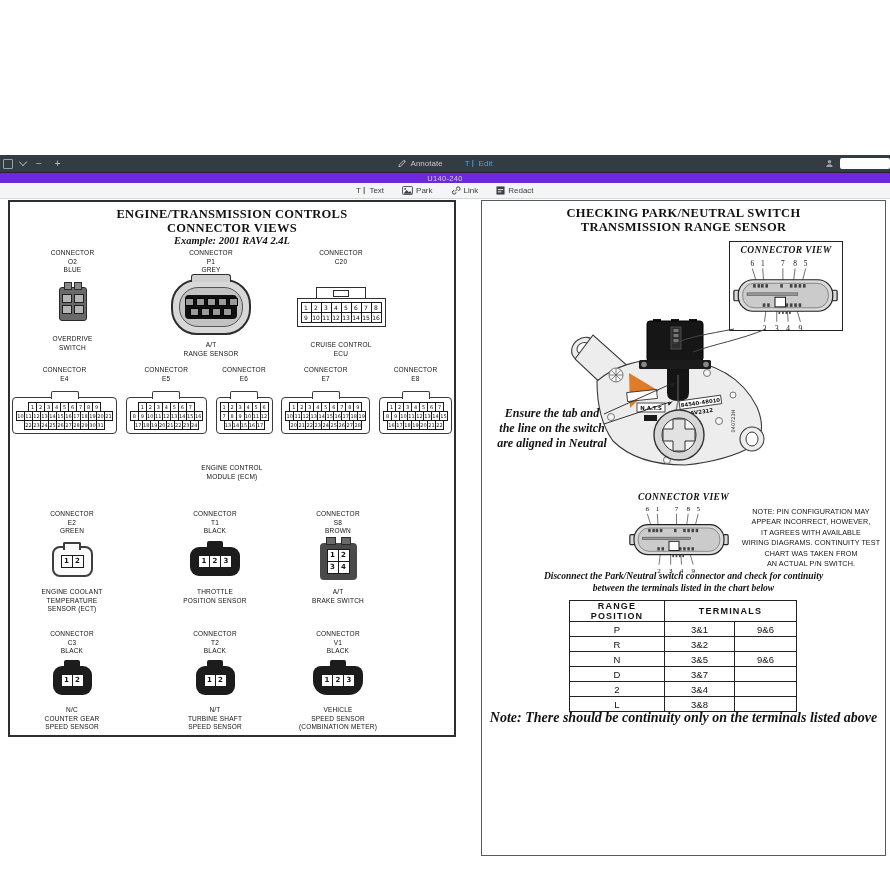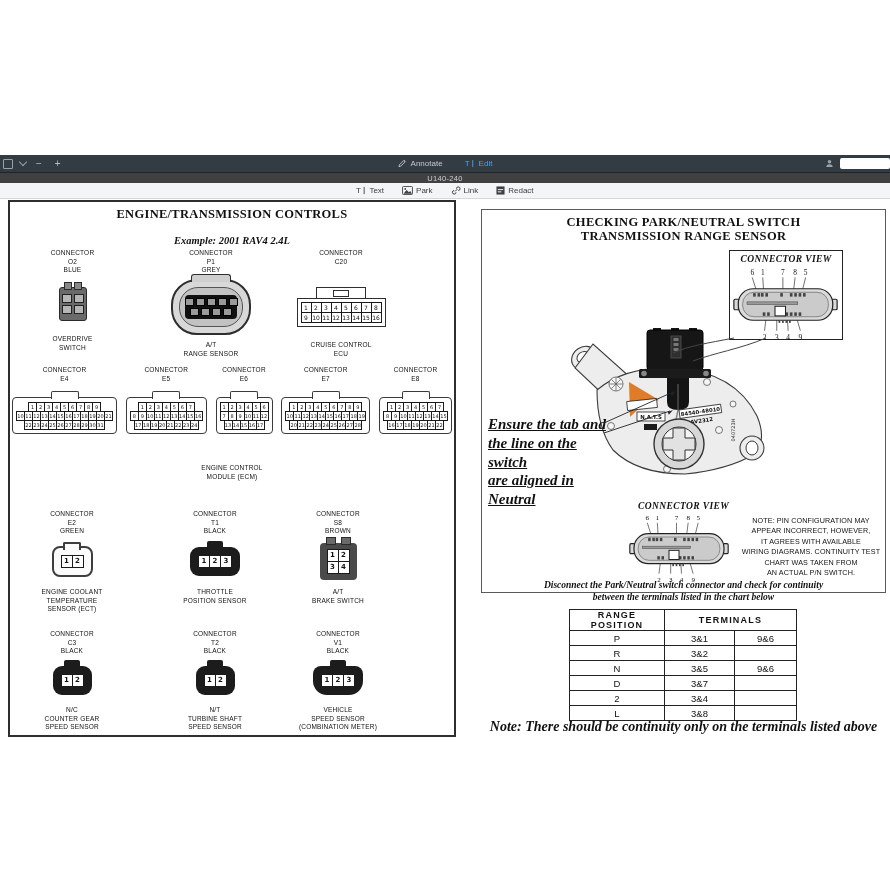--- a/index.html
+++ b/index.html
@@ -12,33 +12,33 @@
   .tb-left{display:flex;align-items:center;gap:7px;padding-left:3px;color:#b9bfc6;}
   .tb-sq{width:8px;height:8px;border:1px solid #9aa1a8;border-radius:1px;}
   .tb-chev{width:5px;height:5px;border-right:1.4px solid #9aa1a8;border-bottom:1.4px solid #9aa1a8;
     transform:rotate(45deg);margin-top:-3px;}
   .tb-btn{color:#b9bfc6;font-size:10px;line-height:10px;cursor:default;background:none;border:none;padding:0 3px;font-family:inherit;}
   .tb-center{display:flex;align-items:center;gap:22px;position:absolute;left:50%;transform:translateX(-50%);}
   .tb-mode{display:flex;align-items:center;gap:4px;font-size:8px;color:#c3c9ce;background:none;border:none;padding:0;font-family:inherit;}
   .tb-mode.active{color:#4da0e8;}
   .tb-right{display:flex;align-items:center;gap:6px;padding-right:0;}
   .search-input{width:44px;height:11px;border:none;border-radius:2px;background:#fff;font-size:8px;padding:0 3px;}
-  .doc-titlebar{position:absolute;left:0;top:172px;width:890px;height:11px;background:#404040;
+  .doc-titlebar{position:absolute;left:0;top:172px;width:890px;height:11px;background:#6d28d9;
     border-top:1px solid #1e242a;display:flex;align-items:center;justify-content:center;z-index:10;}
   .doc-title{font-size:7.5px;color:#ccd1d6;letter-spacing:.3px;}
   .sub-toolbar{position:absolute;left:0;top:183px;width:890px;height:15px;background:#f4f5f6;
     border-bottom:1px solid #d5d8da;display:flex;align-items:center;justify-content:center;gap:18px;z-index:10;}
   .st-btn{display:flex;align-items:center;gap:3px;font-size:8px;color:#3c4043;background:none;border:none;padding:0;font-family:inherit;}
   .icon-svg{display:block;}
 
   
   .canvas{position:absolute;left:0;top:198px;width:890px;height:692px;background:#fff;}
   .page{position:absolute;background:#fff;box-sizing:border-box;}
   .left-page{left:8px;top:2px;width:448px;height:537px;border:2px solid #2e2e2e;}
-  .right-page{left:481px;top:11px;width:405px;height:384px;border:1.5px solid #5a5a5a;}
+  .right-page{left:481px;top:2px;width:405px;height:656px;border:1.5px solid #5a5a5a;}
 
   .serif-title{position:absolute;width:100%;text-align:center;font-family:"Liberation Serif",serif;
     font-weight:700;font-size:12.5px;color:#111;letter-spacing:.3px;}
   .serif-sub{position:absolute;width:100%;text-align:center;font-family:"Liberation Serif",serif;
     font-weight:700;font-style:italic;font-size:10.5px;color:#111;}
 
   .conn-card{position:absolute;display:flex;flex-direction:column;align-items:center;}
   .conn-label{font-size:6.5px;line-height:1.32;text-align:center;color:#111;white-space:pre-line;
     letter-spacing:.2px;min-height:27px;}
   .conn-desc{font-size:6.5px;line-height:1.32;text-align:center;color:#111;white-space:pre-line;letter-spacing:.2px;margin-top:3px;}
@@ -106,23 +106,23 @@
     font-size:9.5px;color:#111;letter-spacing:.4px;}
   .cv-box .cv-label{margin-top:3px;}
   .cv2-label{position:absolute;top:291px;width:100%;}
   .oval-wrap1{position:absolute;left:3px;top:15px;width:105px;}
   .oval-wrap2{position:absolute;left:147px;top:302px;width:100px;}
   .ov-outer{fill:#dadada;stroke:#222;stroke-width:1.4;}
   .ov-inner{fill:#cbcbcb;stroke:#666;stroke-width:.8;}
   .slot{fill:#9a9a9a;stroke:#444;stroke-width:.6;}
   .pnum{font-family:"Liberation Serif",serif;font-size:8.5px;fill:#111;text-anchor:middle;}
   .leader line{stroke:#333;stroke-width:.8;}
-  .callout{position:absolute;left:6px;top:205px;width:128px;
-    font-family:"Liberation Serif",serif;font-style:italic;font-weight:600;font-size:15px;
-    line-height:1.25;color:#111;white-space:pre-line;text-decoration:underline;}
+  .callout{position:absolute;left:6px;top:205px;width:128px;text-align:center;
+    font-family:"Liberation Serif",serif;font-style:italic;font-weight:600;font-size:12px;
+    line-height:1.25;color:#111;white-space:pre-line;}
   .rp-note{position:absolute;left:256px;top:306px;width:146px;text-align:center;font-size:7.2px;
     line-height:1.45;color:#111;white-space:pre-line;letter-spacing:.1px;}
   .instruction{position:absolute;top:369px;width:100%;text-align:center;font-family:"Liberation Serif",serif;
     font-style:italic;font-weight:600;font-size:9.5px;line-height:1.3;color:#111;white-space:pre-line;}
   .bottom-note{position:absolute;top:509px;width:100%;text-align:center;font-family:"Liberation Serif",serif;
     font-style:italic;font-weight:600;font-size:14px;color:#111;}
   .overlay-svg{position:absolute;left:0;top:0;width:401px;height:527px;pointer-events:none;z-index:4;}
   .tailline{fill:none;stroke:#444;stroke-width:1;}
   .arrowline{stroke:#222;stroke-width:.9;}
   .switch-svg{position:absolute;left:85px;top:118px;width:220px;height:150px;}
@@ -210,20 +210,21 @@
           <line x1="2" y1="6.5" x2="6" y2="6.5" stroke="#fff" stroke-width="1"></line>
         </svg>
       <span>Redact</span>
     </button>
   </div>
 
   <div class="canvas">
 
     <div class="page left-page">
       <div class="serif-title" style="top:5px">ENGINE/TRANSMISSION CONTROLS</div>
+      <div class="serif-title" style="top:19px">CONNECTOR VIEWS</div>
       <div class="serif-sub" style="top:33px">Example: 2001 RAV4 2.4L</div>
 
       <div class="conn-card" style="left:10px;top:47px;width:105px">
         <div class="conn-label">CONNECTOR
 O2
 BLUE</div>
         <div class="gwrap" style="height:56px">
           <div class="o2-body">
             <div class="o2-r">
                 <span class="o2-cell"></span>

